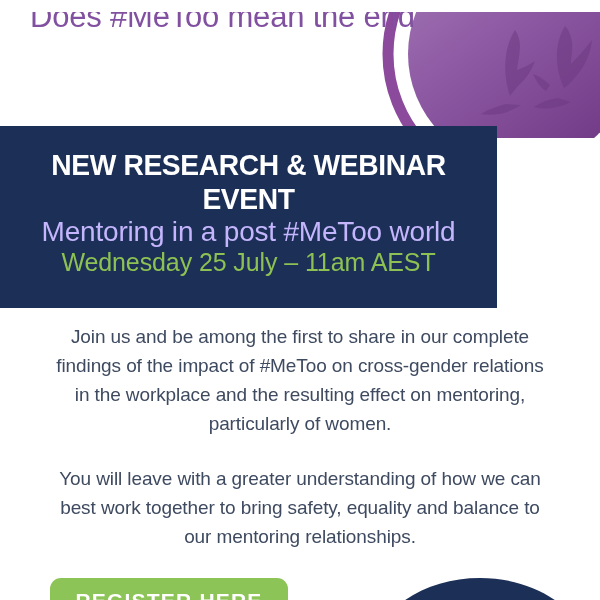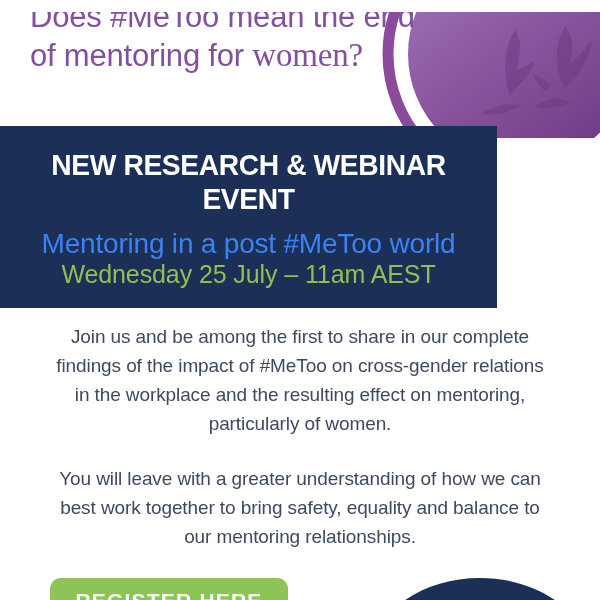--- a/index.html
+++ b/index.html
@@ -57,22 +57,22 @@
   }
   #banner-kicker {
     margin-top:22px;
     color:#ffffff;
     font-size:30px;
     font-weight:bold;
     letter-spacing:-0.4px;
     transform:scaleX(0.94);
   }
   #banner-title {
-    margin-top:12px;
-    color:#3b82f6;
+    margin-top:0;
+    color:#c4b5fd;
     font-size:28px;
     letter-spacing:-0.2px;
   }
   #banner-date {
     color:#8DC153;
     font-size:25px;
     letter-spacing:-0.1px;
   }
 
   
@@ -151,23 +151,20 @@
                    c1 8 -1 15 -1 22 c7 -7 14 -15 21 -24 c-1 12 -6 24 -14 34
                    c-5 6 -9 11 -14 14 z"></path>
           <path d="M198 170 c-8 1 -17 4 -24 9 c7 2 15 2 23 0 c5 -1 10 -3 14 -5 z"></path>
           <path d="M186 163 c-6 -4 -10 -10 -13 -17 c6 2 12 6 17 11 z"></path>
         </g>
       </svg>
     </div>
 
     <div id="headline">
       <span class="l1">Does #MeToo mean the end</span>
-      <span class="l2">
-        <span>of mentoring for </span><span class="serif">women?</span>
-      </span>
     </div>
   </div>
 
   <div id="banner">
     <div id="banner-kicker">NEW RESEARCH &amp; WEBINAR EVENT</div>
     <div id="banner-title">Mentoring in a post #MeToo world</div>
     <div id="banner-date">Wednesday 25 July – 11am AEST</div>
   </div>
 
   <div id="body-copy">

